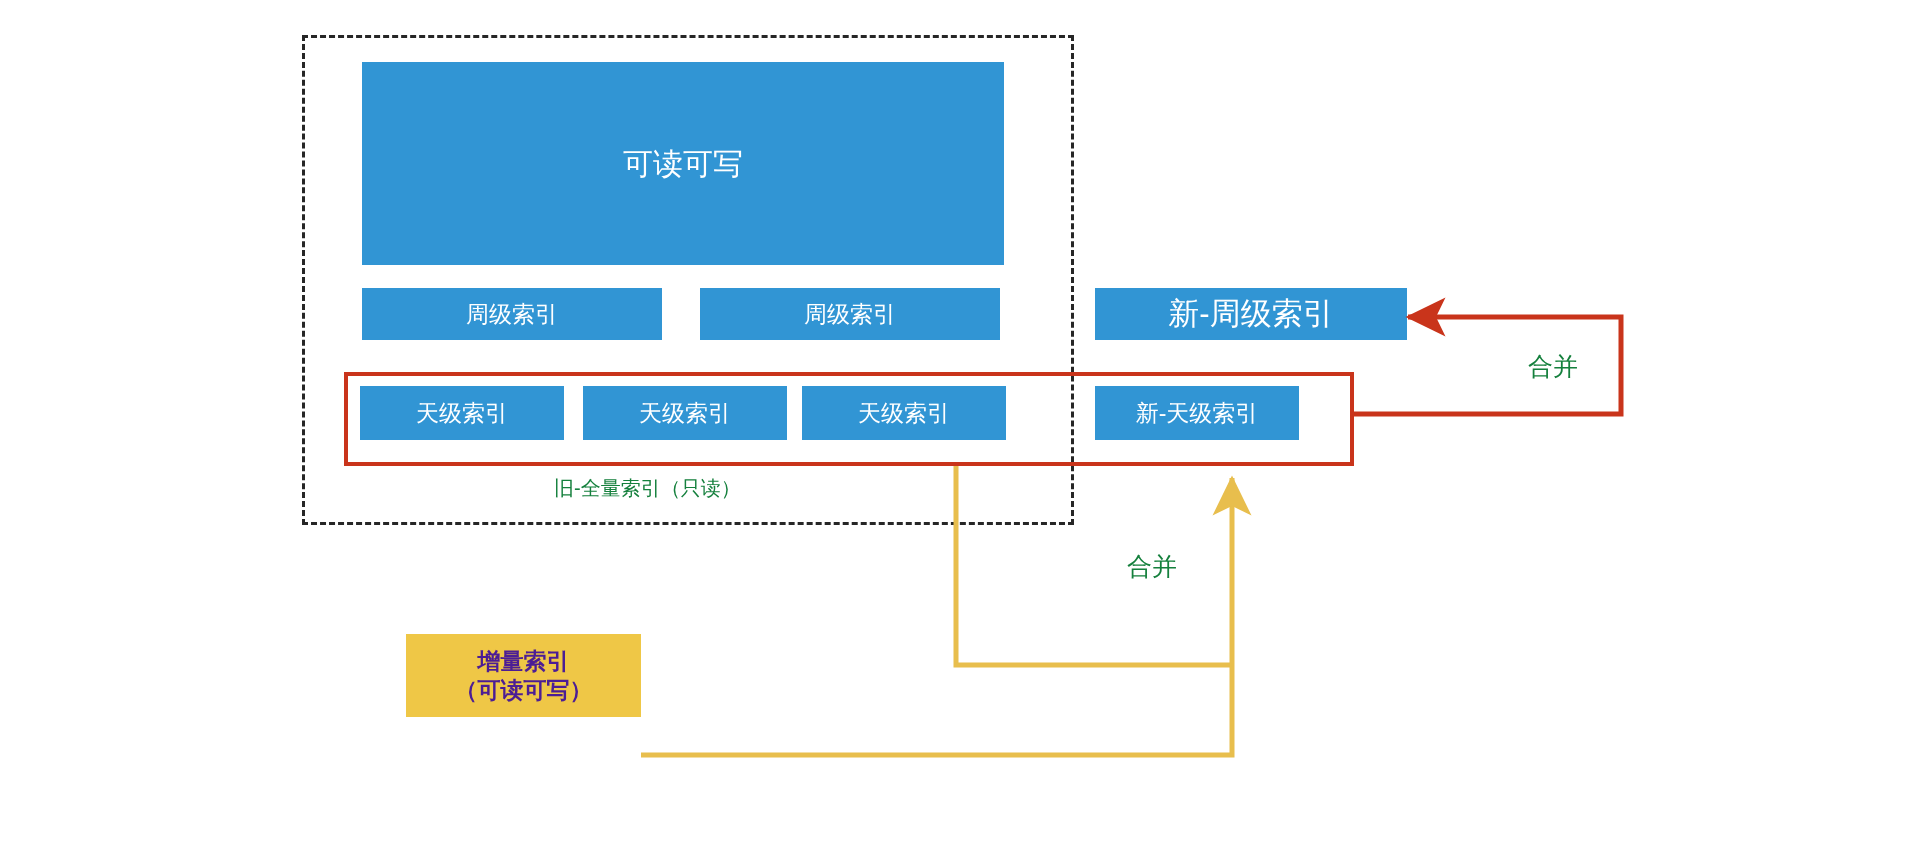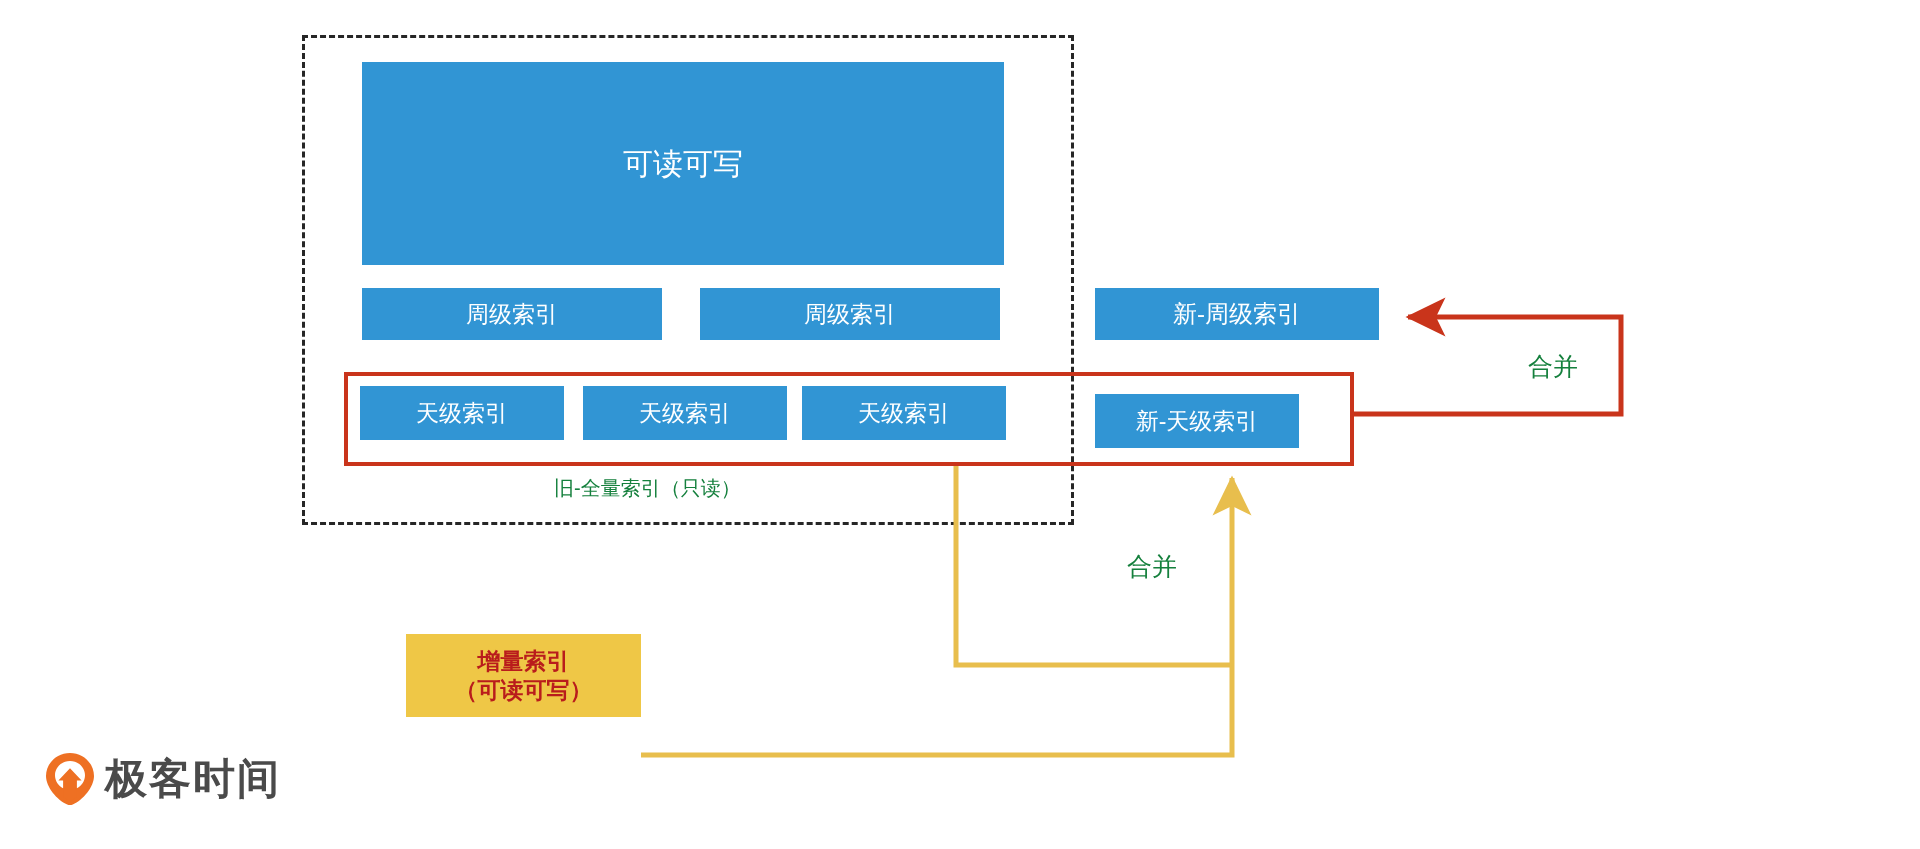--- a/index.html
+++ b/index.html
@@ -25,21 +25,21 @@
     box-sizing: border-box;
     color: #ffffff;
     font-weight: 400;
     line-height: 1.25;
     text-align: center;
     white-space: pre-line;
   }
   .blue { background: #3195D4; }
   .yellowbox {
     background: #EFC746;
-    color: #b91c1c;
+    color: #4c1d95;
     font-weight: bold;
   }
   .dashed-region {
     position: absolute;
     box-sizing: border-box;
     border: 3px dashed #262626;
     background: transparent;
   }
   .red-region {
     position: absolute;
@@ -85,31 +85,31 @@
 <div id="canvas">
 
   <div class="dashed-region" style="left:302px; top:35px; width:772px; height:490px;"></div>
 
   <div class="box blue" style="left:362px; top:62px; width:642px; height:203px; font-size:30px;">可读可写</div>
 
   <div class="box blue" style="left:362px; top:288px; width:300px; height:52px; font-size:23px;">周级索引</div>
 
   <div class="box blue" style="left:700px; top:288px; width:300px; height:52px; font-size:23px;">周级索引</div>
 
-  <div class="box blue" style="left:1095px; top:288px; width:284px; height:52px; font-size:24px;">新-周级索引</div>
+  <div class="box blue" style="left:1095px; top:288px; width:312px; height:52px; font-size:31px;">新-周级索引</div>
 
   <div class="red-region" style="left:344px; top:372px; width:1010px; height:94px;"></div>
 
   <div class="box blue" style="left:360px; top:386px; width:204px; height:54px; font-size:23px;">天级索引</div>
 
   <div class="box blue" style="left:583px; top:386px; width:204px; height:54px; font-size:23px;">天级索引</div>
 
   <div class="box blue" style="left:802px; top:386px; width:204px; height:54px; font-size:23px;">天级索引</div>
 
-  <div class="box blue" style="left:1095px; top:386px; width:204px; height:54px; font-size:23px;margin-top:8px;">新-天级索引</div>
+  <div class="box blue" style="left:1095px; top:386px; width:204px; height:54px; font-size:23px;">新-天级索引</div>
 
   <div class="caption" style="left:554px; top:475px; font-size:20px;">旧-全量索引（只读）</div>
 
   <div class="box yellowbox" style="left:406px; top:634px; width:235px; height:83px; font-size:23px;">增量索引
 （可读可写）</div>
 
   <svg class="overlay" viewBox="0 0 1920 849">
     <defs>
       <marker id="arrow-red" markerWidth="9" markerHeight="9" refX="7.5" refY="4.5" orient="auto" markerUnits="strokeWidth">
         <path d="M 8,4.5 L 0,0.6 L 1.9,4.5 L 0,8.4 Z" fill="#C9341B"></path>
@@ -123,24 +123,14 @@
 
     <path d="M 956,466 L 956,665 L 1232,665" fill="none" stroke="#E8BE4D" stroke-width="5"></path>
 
     <path d="M 641,755 L 1232,755 L 1232,478" fill="none" stroke="#E8BE4D" stroke-width="5" marker-end="url(#arrow-yellow)"></path>
   </svg>
 
   <div class="caption" style="left:1528px; top:350px; font-size:25px;">合并</div>
 
   <div class="caption" style="left:1127px; top:550px; font-size:25px;">合并</div>
 
-  <div class="logo" style="left:45px; top:752px;">
-    <div class="logo-mark">
-      <svg viewBox="0 0 50 54" width="50" height="54">
-        <path d="M25 1 C11.8 1 1 11.3 1 24 C1 35 12 48 22.2 52.5 C24 53.3 26 53.3 27.8 52.5 C38 48 49 35 49 24 C49 11.3 38.2 1 25 1 Z" fill="#EE7023"></path>
-        <path d="M25 9 C16.7 9 10 15.4 10 23.3 C10 29 13.3 33.9 18.1 36.2 L18.1 28.6 L13.4 28.6 L25 16.2 L36.6 28.6 L31.9 28.6 L31.9 36.2 C36.7 33.9 40 29 40 23.3 C40 15.4 33.3 9 25 9 Z" fill="#ffffff"></path>
-        <path d="M18.1 36.2 L18.1 44.5 L25 49.5 L31.9 44.5 L31.9 36.2 C29.8 37.2 27.5 37.7 25 37.7 C22.5 37.7 20.2 37.2 18.1 36.2 Z" fill="#EE7023"></path>
-      </svg>
-    </div>
-    <div class="logo-text">极客时间</div>
-  </div>
 
 </div>
 
 </body></html>

